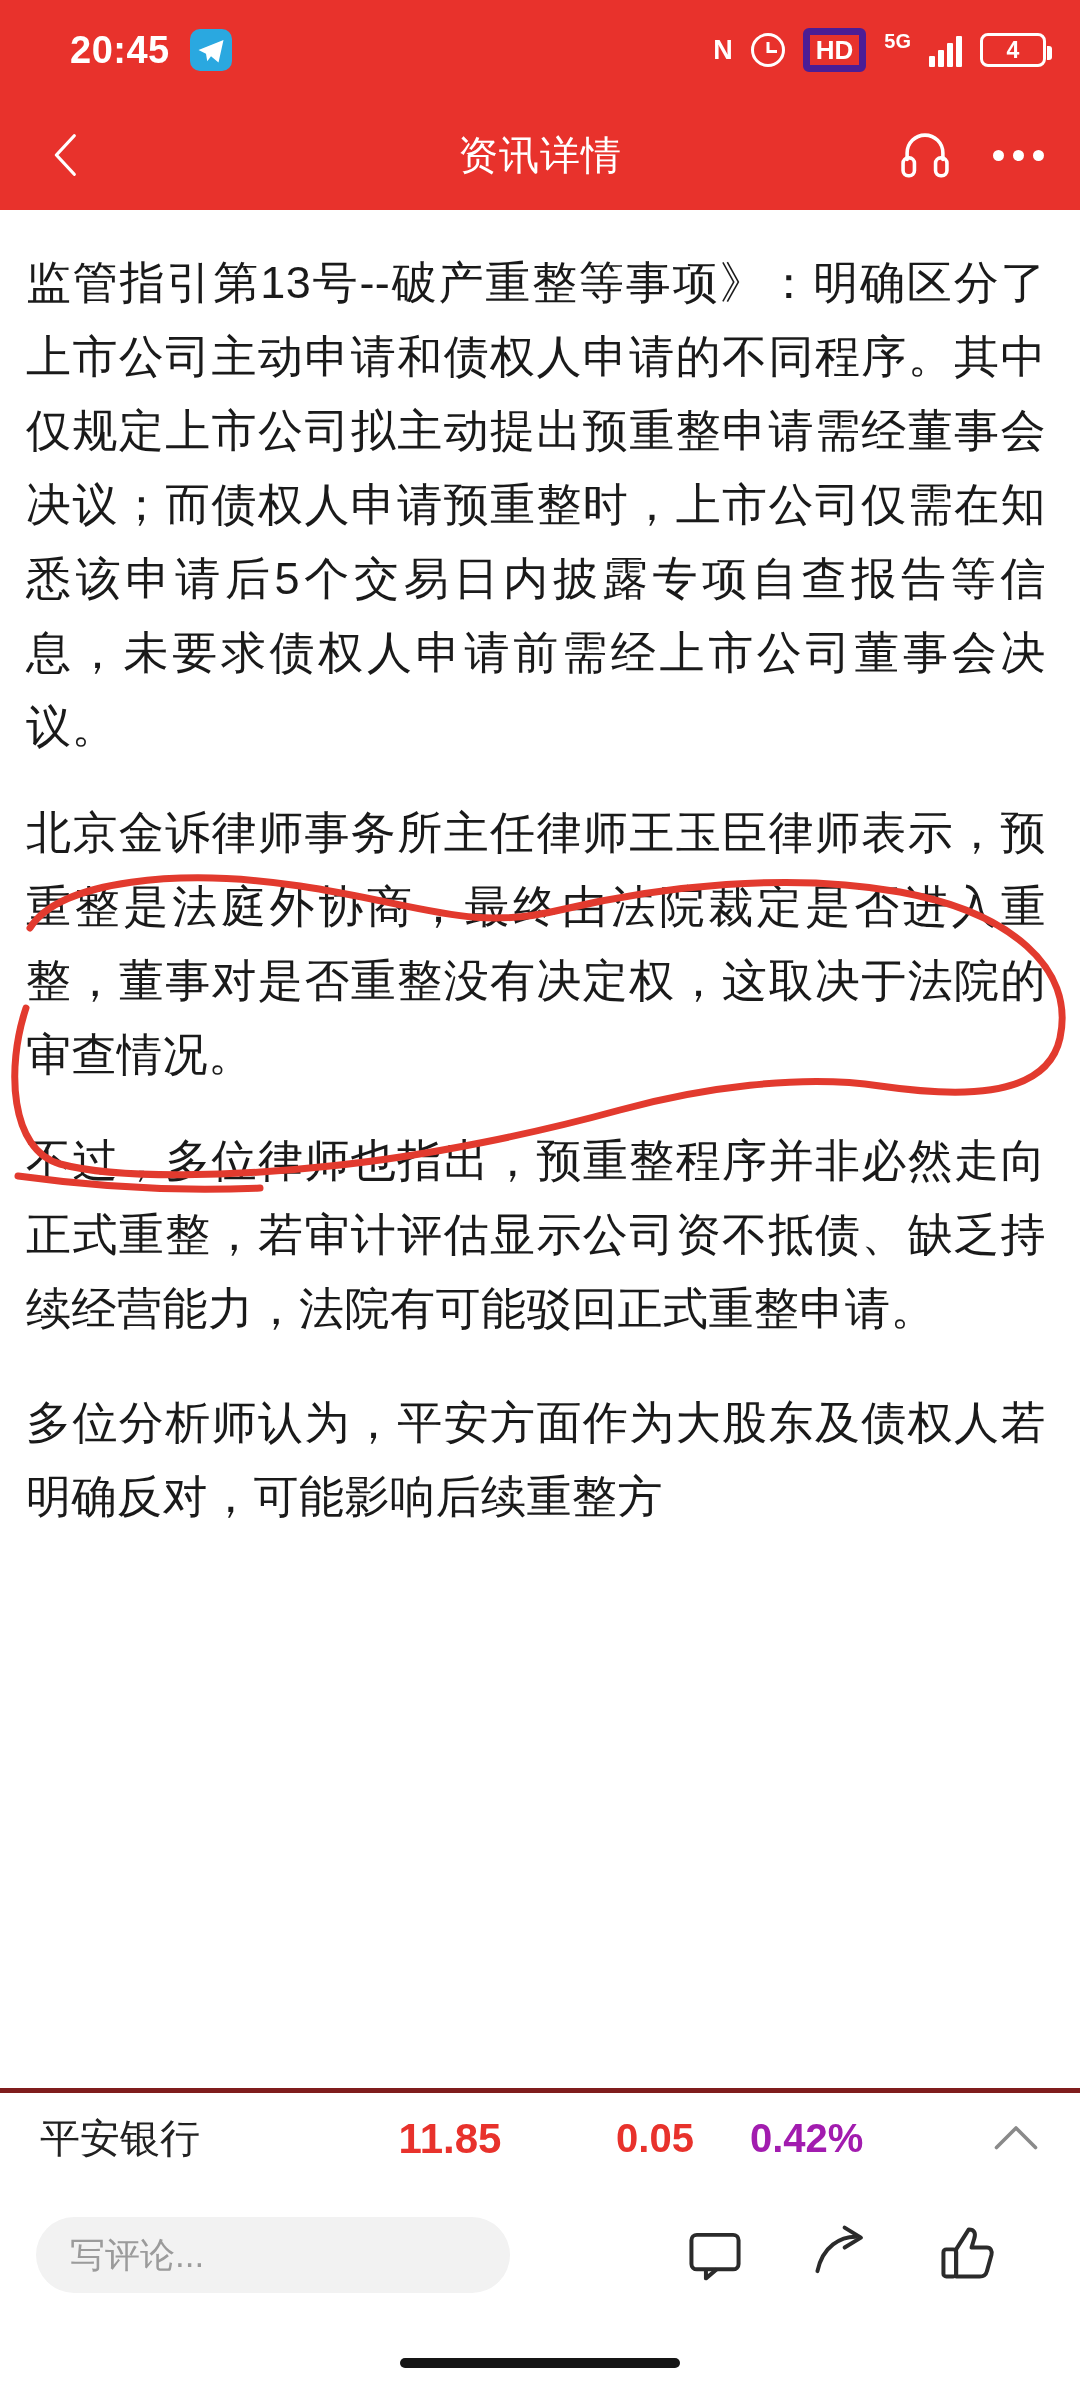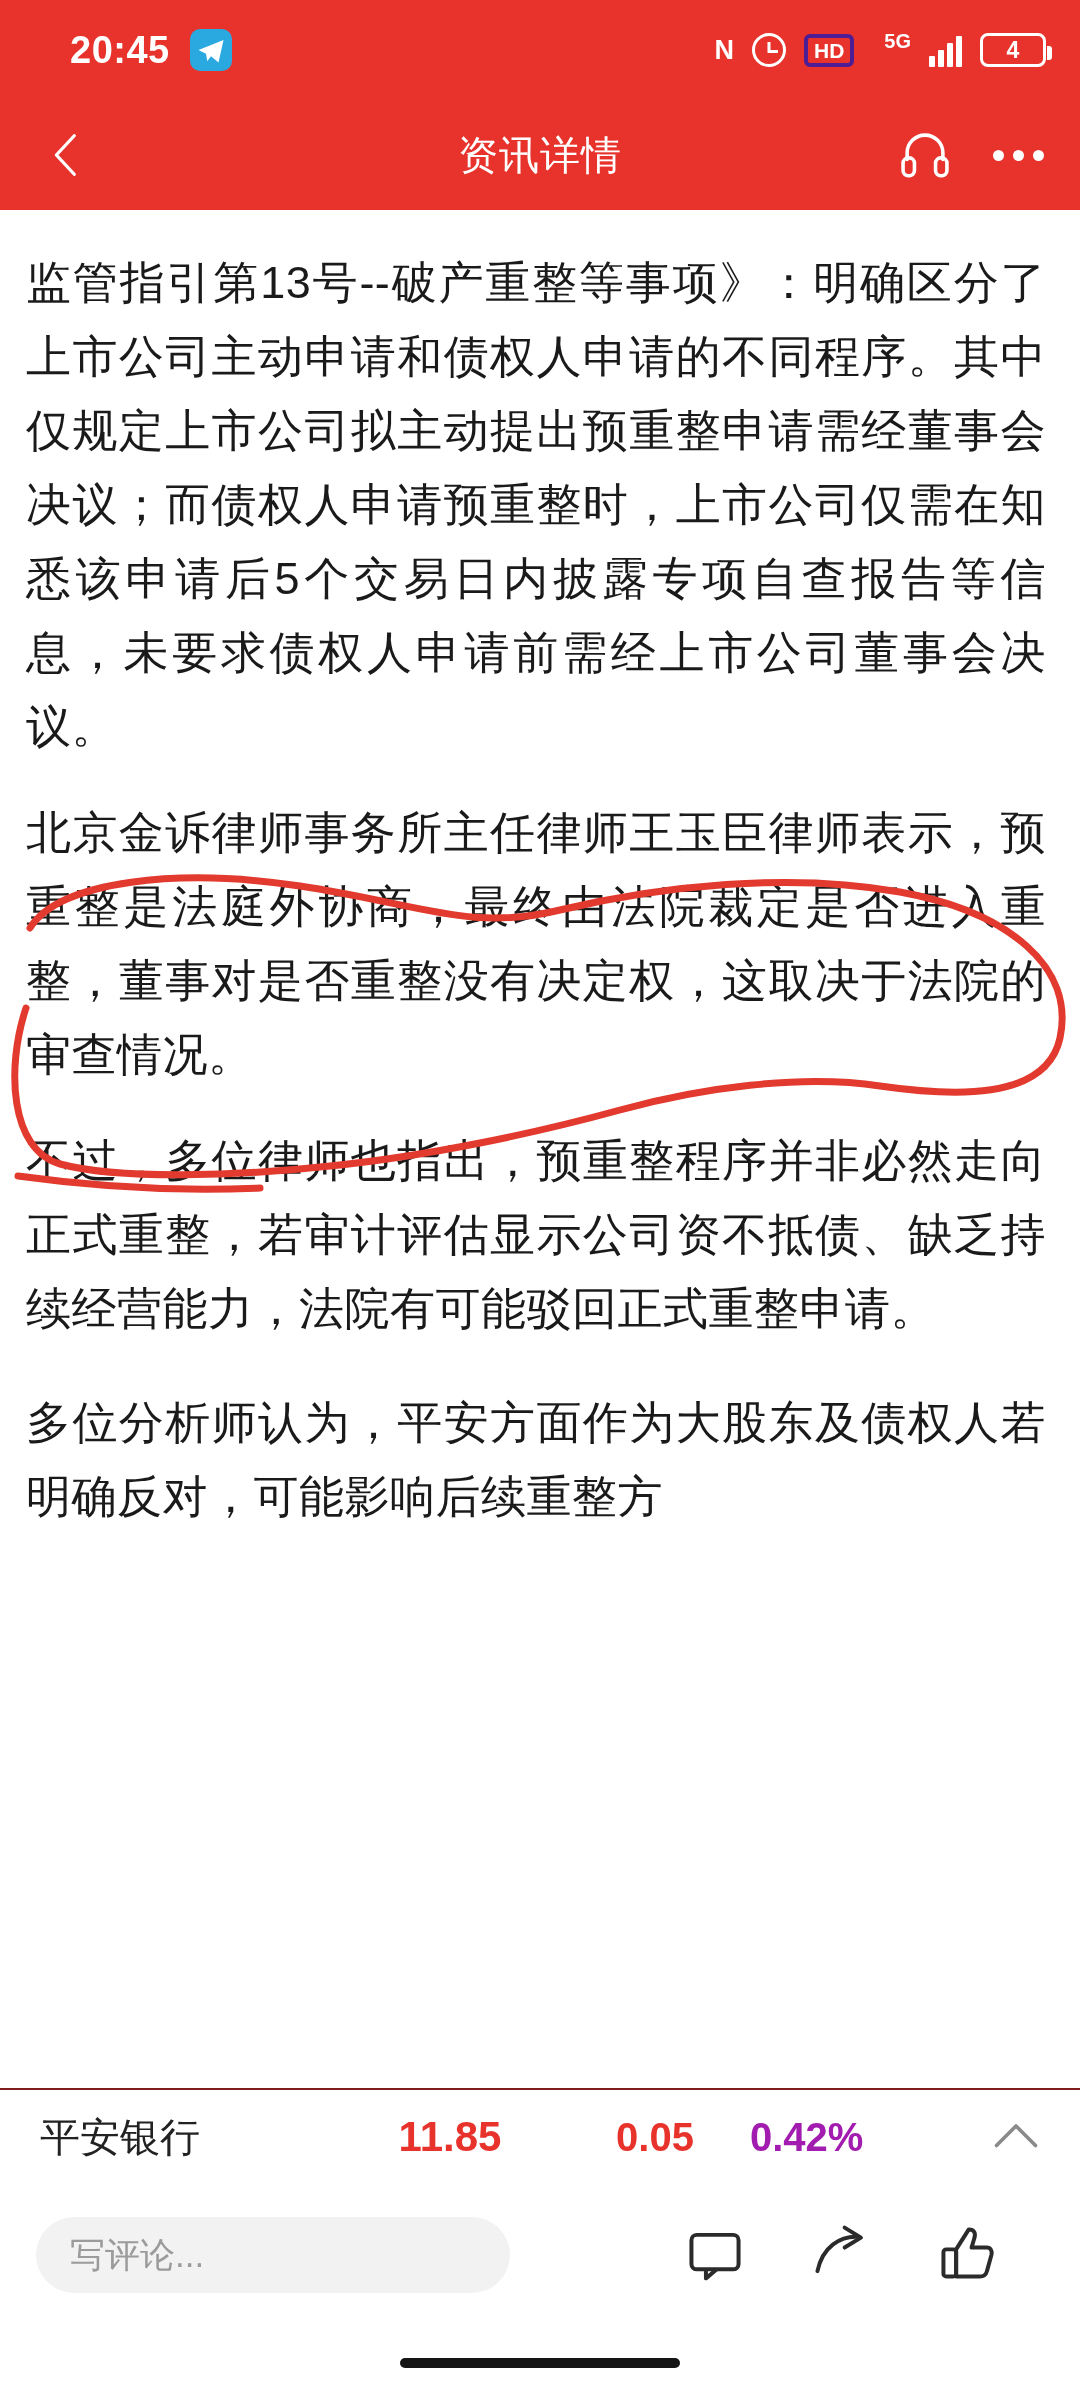--- a/index.html
+++ b/index.html
@@ -19,27 +19,27 @@
   }
   .sb-time { font-size:38px; font-weight:600; letter-spacing:.5px; margin-left:36px; }
   .sb-tg {
     margin-left:20px; width:42px; height:42px; border-radius:10px;
     background:#2aa8e0; display:flex; align-items:center; justify-content:center;
   }
   .sb-tg svg { width:30px; height:30px; }
   .sb-right { margin-left:auto; display:flex; align-items:center; gap:18px; }
   .sb-ic { font-size:27px; font-weight:700; line-height:1; }
   .sb-ic-box {
-    border:4px solid #4c1d95; border-radius:6px; padding:2px 6px;
-    font-size:21px; font-weight:700; line-height:1;
+    border:7px solid #4c1d95; border-radius:6px; padding:2px 6px;
+    font-size:26px; font-weight:700; line-height:1;
   }
   .sb-clock { width:34px; height:34px; border:3px solid #fff; border-radius:50%; position:relative; }
   .sb-clock:before { content:""; position:absolute; left:50%; top:6px; width:3px; height:11px; background:#fff; transform:translateX(-50%); }
   .sb-clock:after { content:""; position:absolute; left:50%; top:14px; width:9px; height:3px; background:#fff; }
-  .sb-5g { font-size:20px; font-weight:700; position:relative; top:-9px;margin-left:12px; }
+  .sb-5g { font-size:20px; font-weight:700; position:relative; top:-9px; }
   .sb-bars { display:flex; align-items:flex-end; gap:3px; height:34px; }
   .sb-bars i { width:6px; background:#fff; display:block; border-radius:1px; }
   .sb-bars i:nth-child(1){height:11px;} .sb-bars i:nth-child(2){height:17px;}
   .sb-bars i:nth-child(3){height:24px;} .sb-bars i:nth-child(4){height:31px;}
   .sb-batt {
     border:3px solid #fff; border-radius:8px; width:66px; height:34px;
     display:flex; align-items:center; justify-content:center;
     font-size:23px; font-weight:700; position:relative;
   }
   .sb-batt:after { content:""; position:absolute; right:-9px; top:10px; width:5px; height:14px; background:#fff; border-radius:0 3px 3px 0; }
@@ -74,21 +74,21 @@
 
   
   .annot {
     position:absolute; left:0; top:648px; width:1080px; height:400px;
     pointer-events:none; z-index:2;
   }
 
   
   .quotebar {
     position:absolute; left:0; right:0; bottom:216px; height:96px;
-    background:#fff; border-top:2px solid #7f1d1d;
+    background:#fff; border-top:5px solid #7f1d1d;
     display:flex; align-items:center; padding:0 40px; gap:0;
   }
   .q-name { font-size:40px; color:#222; width:300px; }
   .q-price { font-size:42px; font-weight:700; color:#e8322c; width:220px; text-align:center; }
   .q-chg   { font-size:40px; font-weight:700; color:#e8322c; width:190px; text-align:center; }
   .q-pct   { font-size:40px; font-weight:700; color:#a21caf; width:210px; text-align:left; }
   .q-caret { margin-left:auto; }
   .q-caret svg { width:48px; height:34px; }
 
   

